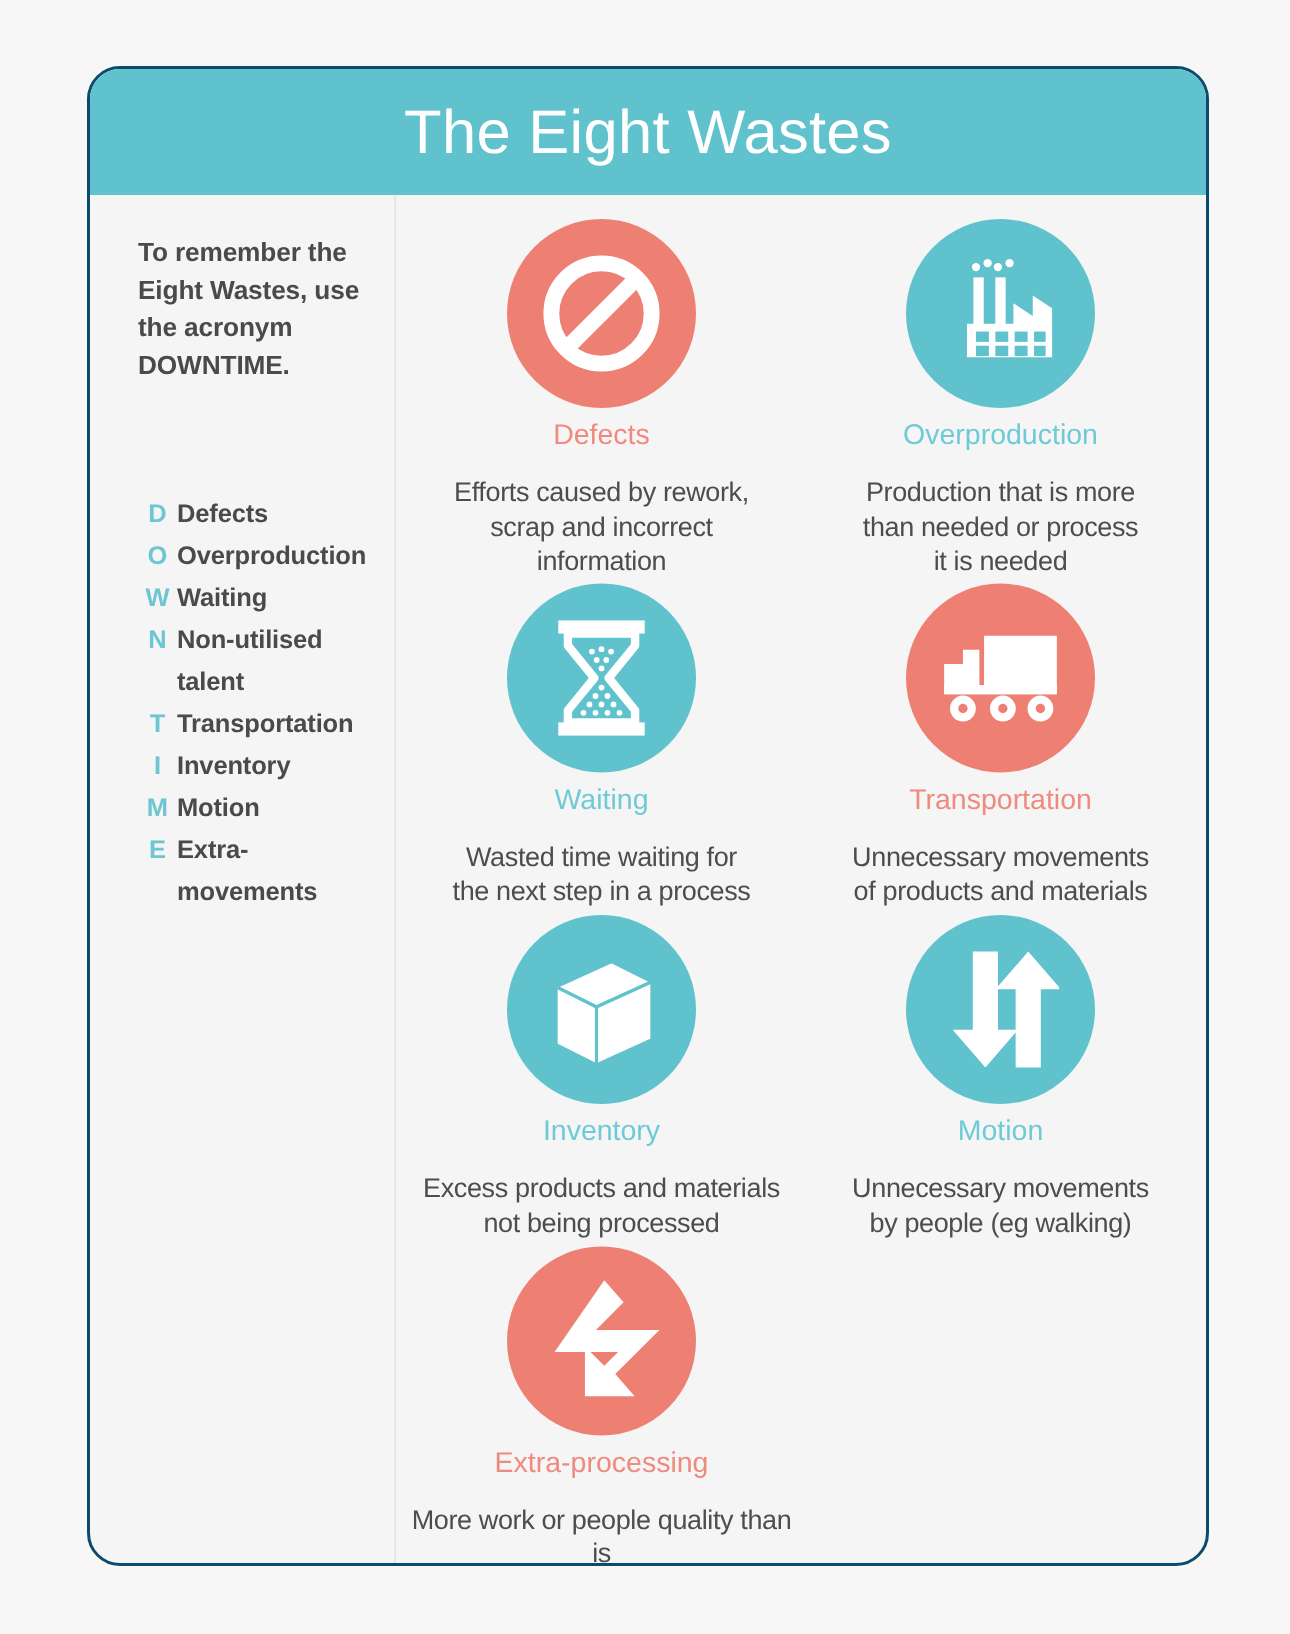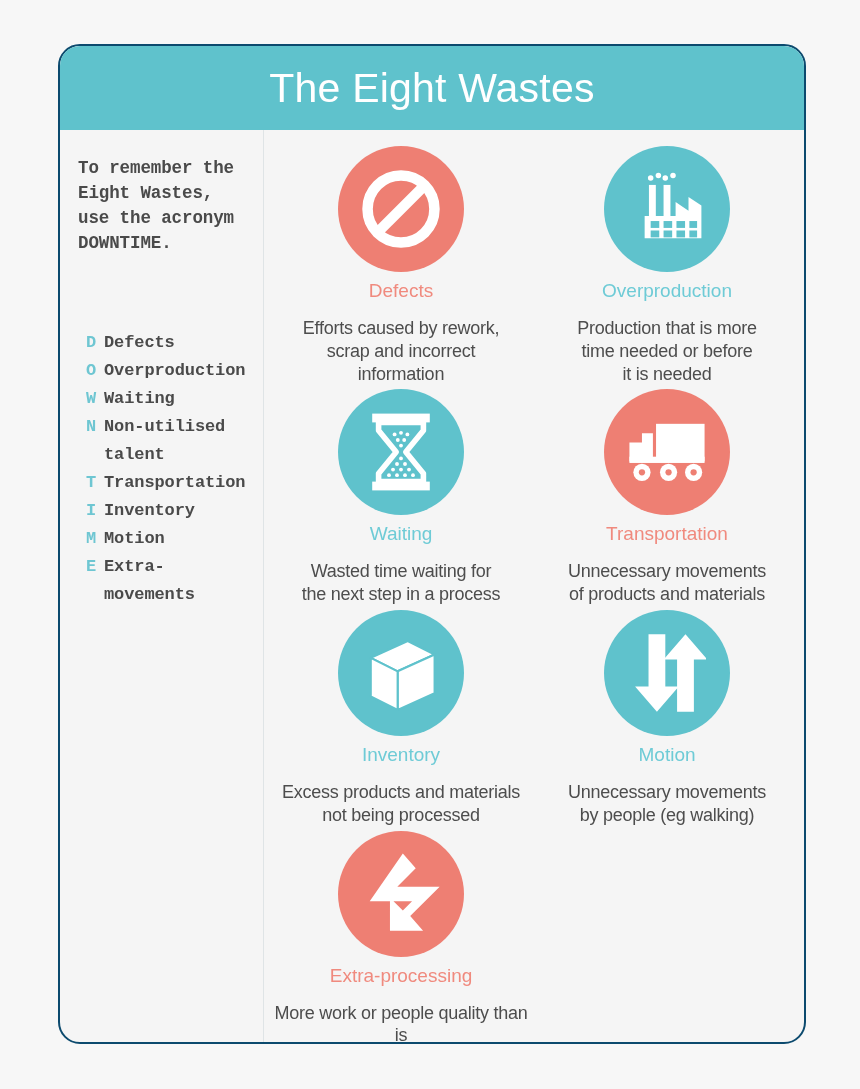--- a/index.html
+++ b/index.html
@@ -40,22 +40,21 @@
   }
   #body {
     flex: 1 1 auto;
     display: flex;
     min-height: 0;
   }
   
   #sidebar {
     flex: 0 0 204px;
     border-right: 1px solid #dfe4e6;
-    padding: 26px 16px 0 18px;
-    font-family: Liberation Mono, monospace;
+    padding: 26px 16px 0 32px;
   }
   #intro {
     font-size: 17.5px;
     font-weight: bold;
     color: #4a4a4a;
     line-height: 1.42;
     letter-spacing: -0.1px;
   }
   #acronym {
     margin-top: 78px;
@@ -212,21 +211,21 @@
                 <rect x="76" y="64" width="9" height="8"></rect>
         <rect x="31" y="75" width="10" height="8"></rect>
                 <rect x="46" y="75" width="10" height="8"></rect>
         <rect x="61" y="75" width="10" height="8"></rect>
                 <rect x="76" y="75" width="9" height="8"></rect>
       </g>
     </svg>
           </div>
           <div class="cell-title teal">Overproduction</div>
           <div class="cell-desc">Production that is more
-time needed or before
+than needed or process
 it is needed</div>
         </div>
         <div class="cell">
           <div class="circle teal">
             <svg width="80" height="84" viewBox="0 0 100 104">
       <rect x="14" y="4" width="72" height="11" fill="#fff"></rect>
       <rect x="14" y="89" width="72" height="11" fill="#fff"></rect>
       <path d="M22 15 h56 v10 L56 52 L78 79 v10 H22 v-10 L44 52 L22 25 Z" fill="none" stroke="#fff" stroke-width="7" stroke-linejoin="round"></path>
       <g fill="#fff">
         <circle cx="42" cy="30" r="2.4"></circle>

